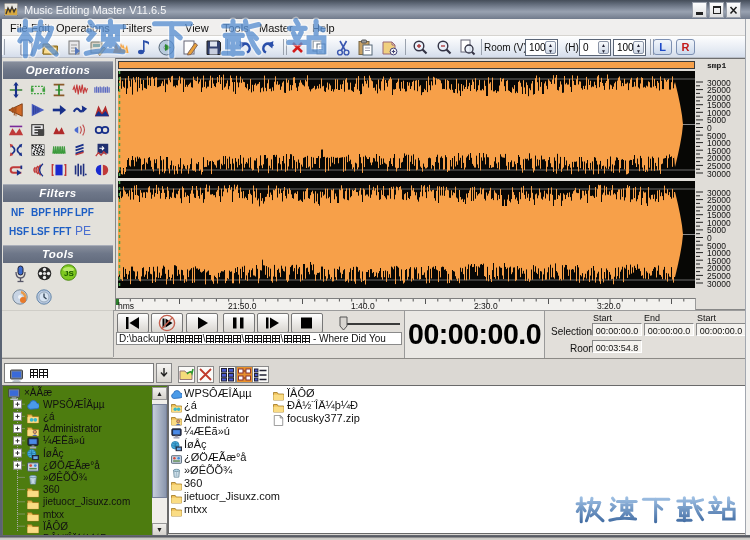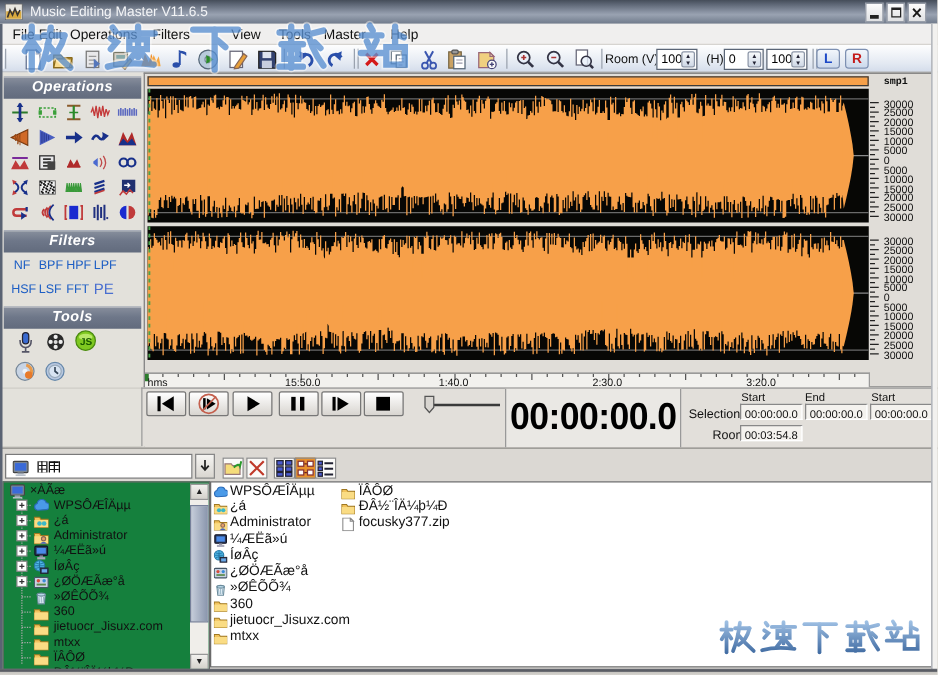--- a/index.html
+++ b/index.html
@@ -13,21 +13,21 @@
 #menu span{position:absolute;top:3px;font-size:11px;color:#111}
 
 #tbar{left:0;top:36px;width:750px;height:22px;background:linear-gradient(#fefefe,#e3e9f2 70%,#d5ddeb);border-bottom:1px solid #b9bec7}
 .tsep{top:3px;width:1px;height:16px;background:#9aa2ae}
 .spin{top:3px;height:17px;background:#fff;border:1px solid #5a6576;font-size:10px;color:#000;padding:2px 0 0 3px}
 .spin .ud{position:absolute;right:1px;top:1px;width:11px;height:13px;background:linear-gradient(#f8fafc,#cfd8e6);border:1px solid #8a94a6;border-radius:2px;font-size:5px;line-height:6px;text-align:center;color:#223}
 .lrb{top:3px;width:19px;height:16px;border:1px solid #7d90b2;border-radius:3px;background:linear-gradient(#f2f6fb,#ccd9ec);font-weight:bold;font-size:11px;text-align:center;line-height:14px}
 
 #lpanel{left:0;top:58px;width:116px;height:299px;background:#e3e1db;border-right:1px solid #929292}
 .phead{left:3px;width:110px;height:18px;background:linear-gradient(#878e9c,#6e7789 45%,#626b7d);border-top:1px solid #a9aeb9;color:#fff;font-weight:bold;font-style:italic;font-size:11.5px;text-align:center;line-height:17px;letter-spacing:0.4px}
-.fil{position:absolute;font-weight:normal;font-size:10px;color:#1d5ec4}
+.fil{position:absolute;font-weight:bold;font-size:10px;color:#1d5ec4}
 
 #wreg{left:115px;top:58px;width:632px;height:252px;background:#e0ddd8;border:1px solid #888;border-top-color:#6e6e6e}
 #obar{left:2px;top:2px;width:577px;height:8px;background:#f7a049;border:1px solid #3a3a3a}
 .chan{left:2px;width:577px;height:107px;background:#070705}
 #ch1{top:12px}#ch2{top:122px}
 .smp{left:591px;top:2px;font-size:8px;color:#111;font-family:"Liberation Mono",monospace;font-weight:bold}
 #ruler{left:0px;top:239px;width:580px;height:12px;background:#f2f1ee;border-top:1px solid #7e7e7e;border-right:1px solid #9a9a9a}
 .rlab{position:absolute;top:2px;font-size:8.5px;color:#111}
 .scale{left:579px;width:53px;height:108px;font-size:8.5px;color:#111}
 
@@ -37,21 +37,21 @@
 #mpegbox{left:2px;top:34px;width:286px;height:13px;background:#f2f0ec;border:1px solid #aaa;border-top:none;font-size:10px;color:#111;padding:1px 0 0 2px;white-space:nowrap}
 #timedisp{left:290px;top:0px;width:141px;height:47px;background:#eae8e4;border-left:1px solid #999;border-right:1px solid #999}
 #timedisp div{position:absolute;left:3px;top:6px;font-size:30px;font-weight:bold;color:#000;transform:scaleX(0.95);transform-origin:0 0;letter-spacing:-0.5px}
 #selpanel{left:431px;top:0;width:206px;height:47px;font-size:9px;color:#111}
 .self{position:absolute;width:50px;height:13px;background:#f4f2ee;border:1px solid #888;border-bottom-color:#fff;border-right-color:#fff;text-align:center;padding-top:2px;font-size:9px}
 
 #bpanel{left:0;top:358px;width:750px;height:179px;background:#dbd8d3;border-top:1px solid #8c8a86}
 #combo{left:4px;top:4px;width:150px;height:20px;background:#fff;border:1px solid #7a7a7a}
 #cmbarrow{left:156px;top:4px;width:16px;height:20px;background:linear-gradient(#f5f4f2,#d9d6d0);border:1px solid #888;text-align:center;font-size:11px;line-height:18px;color:#111}
 .bbtn{top:7px;width:17px;height:17px;background:linear-gradient(#fcfcfb,#e2dfda);border:1px solid #8a8a8a}
-#tree{left:2px;top:26px;width:166px;height:151px;background:#15803d;border:1px solid #6a6a6a;overflow:hidden}
+#tree{left:2px;top:26px;width:166px;height:151px;background:#4d7c0f;border:1px solid #6a6a6a;overflow:hidden}
 #rpane{left:168px;top:26px;width:578px;height:149px;background:#fff;border:1px solid #6a6a6a;overflow:hidden}
 .ti{position:absolute;font-size:10px;color:#111;white-space:nowrap}
 .ri{position:absolute;font-size:11px;color:#111;white-space:nowrap}
 
 #sbar{left:149px;top:1px;width:15px;height:149px;background:#f0eeea}
 .sbtn{left:0;width:15px;height:13px;background:linear-gradient(#f2f1ee,#d4d1cb);border:1px solid #979797;text-align:center;font-size:7px;line-height:11px;color:#222}
 #sthumb{left:0;top:17px;width:15px;height:94px;background:linear-gradient(90deg,#c6cdda,#8a96ad);border:1px solid #76809a}
 
 .cj{display:inline-block;width:8.5px;height:9px;margin:0 0.5px -1px 0.5px;vertical-align:baseline;border-left:1px solid currentColor;border-right:1px solid currentColor;background:
  repeating-linear-gradient(to bottom,currentColor 0 1px,transparent 1px 3px),
@@ -531,21 +531,21 @@
           <line x1="494.0" y1="0" x2="494.0" y2="5" stroke="#555" stroke-width="1"></line>
           <line x1="506.3" y1="0" x2="506.3" y2="2.5" stroke="#555" stroke-width="1"></line>
           <line x1="518.6" y1="0" x2="518.6" y2="2.5" stroke="#555" stroke-width="1"></line>
           <line x1="530.9" y1="0" x2="530.9" y2="2.5" stroke="#555" stroke-width="1"></line>
           <line x1="543.2" y1="0" x2="543.2" y2="2.5" stroke="#555" stroke-width="1"></line>
           <line x1="555.5" y1="0" x2="555.5" y2="5" stroke="#555" stroke-width="1"></line>
           <line x1="567.8" y1="0" x2="567.8" y2="2.5" stroke="#555" stroke-width="1"></line>
           <rect x="0" y="0" width="3" height="6" fill="#2c7d2c"></rect>
         </svg>
         <span class="rlab" style="left:2px">hms</span>
-        <span class="rlab" style="left:112px">15:50.0</span>
+        <span class="rlab" style="left:112px">21:50.0</span>
         <span class="rlab" style="left:235px">1:40.0</span>
         <span class="rlab" style="left:358px">2:30.0</span>
         <span class="rlab" style="left:481px">3:20.0</span>
       </div>
 </div>
 
 <div id="trans" class="abs">
   <div class="pbtn abs" style="left:3px"><svg width="30" height="18">
           <rect x="8" y="3" width="2.5" height="12" fill="#000"></rect>
           <path d="M21 3 L21 15 L11.5 9 Z" fill="#000"></path>
@@ -567,20 +567,21 @@
           <rect x="8" y="3.5" width="2.5" height="11" fill="#000"></rect>
           <path d="M12 3.5 L12 14.5 L21 9 Z" fill="#000"></path>
         </svg></div>
       <div class="pbtn abs" style="left:177px"><svg width="30" height="18">
           <rect x="9" y="3.5" width="11" height="11" fill="#000"></rect>
         </svg></div>
   <svg class="abs" style="left:224px;top:4px" width="64" height="18">
         <line x1="9" y1="9" x2="62" y2="9" stroke="#3a3a3a" stroke-width="2"></line>
         <path d="M2 2 h7 v9 l-3.5 4 l-3.5 -4 z" fill="#d8d5d0" stroke="#555" stroke-width="1"></path>
       </svg>
+  <div id="pathbox" class="abs">D:\backup\<b class="cjs cj"></b><b class="cjs cj"></b><b class="cjs cj"></b><b class="cjs cj"></b>\<b class="cjs cj"></b><b class="cjs cj"></b><b class="cjs cj"></b><b class="cjs cj"></b>\<b class="cjs cj"></b><b class="cjs cj"></b><b class="cjs cj"></b><b class="cjs cj"></b>\<b class="cjs cj"></b><b class="cjs cj"></b><b class="cjs cj"></b> - Where Did You</div>
   <div id="timedisp" class="abs">
         <div>00:00:00.0</div>
       </div>
   <div id="selpanel" class="abs">
     <span class="abs" style="left:48px;top:2px">Start</span>
         <span class="abs" style="left:99px;top:2px">End</span>
         <span class="abs" style="left:152px;top:2px">Start</span>
     <span class="abs" style="left:6px;top:15px;font-size:10px">Selection</span>
     <div class="self abs" style="left:47px;top:12px">00:00:00.0</div>
     <div class="self abs" style="left:99px;top:12px">00:00:00.0</div>

